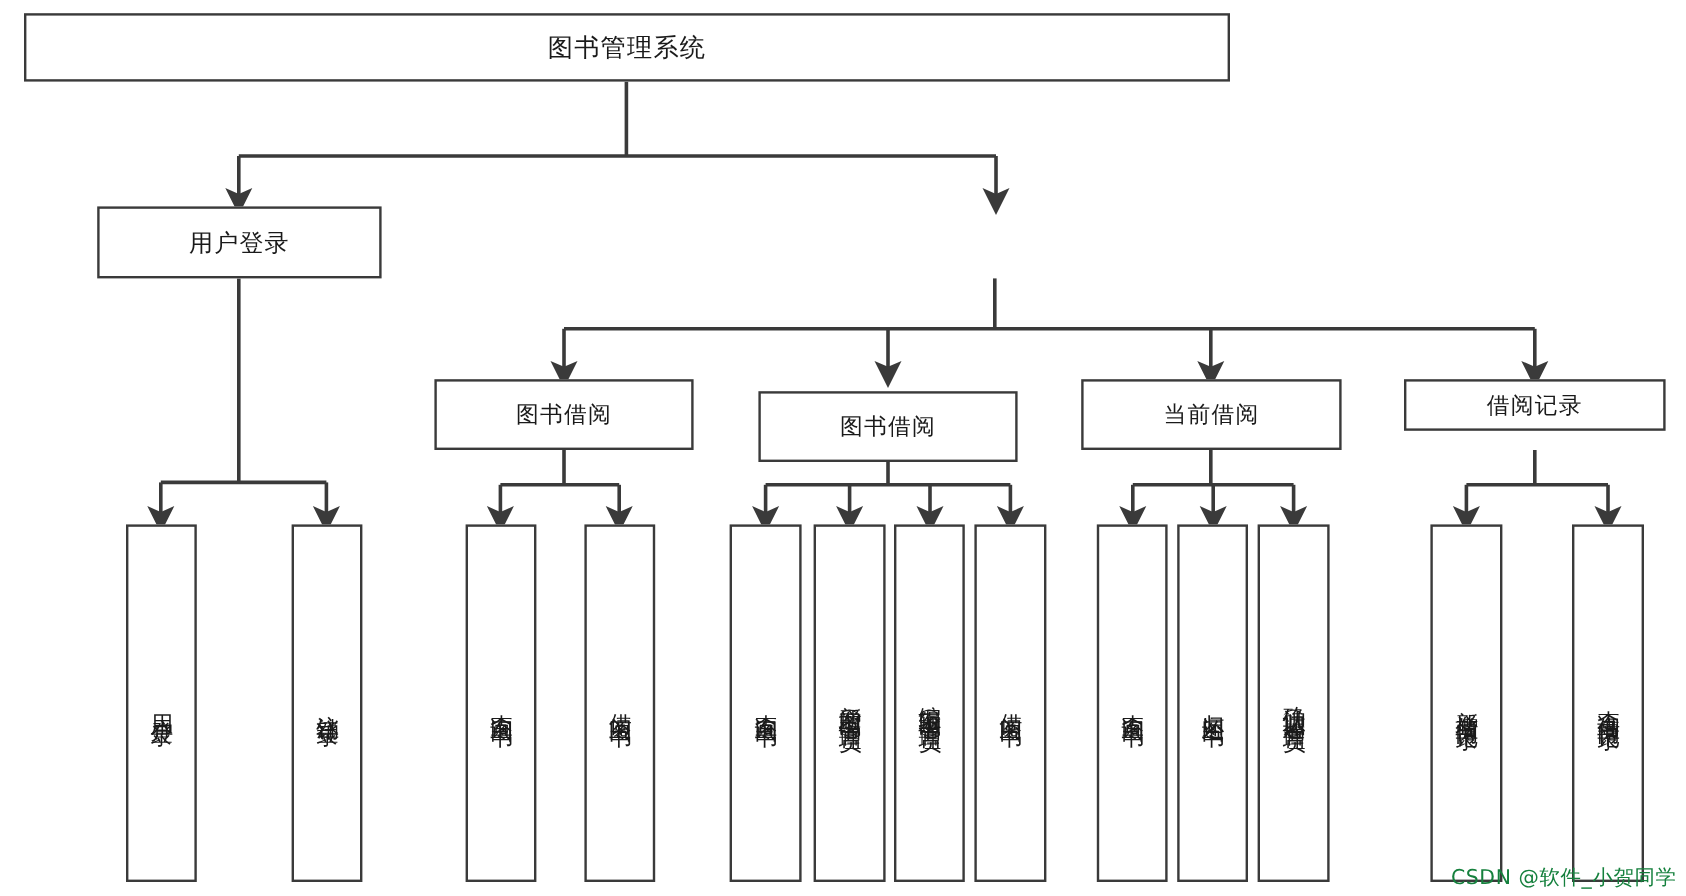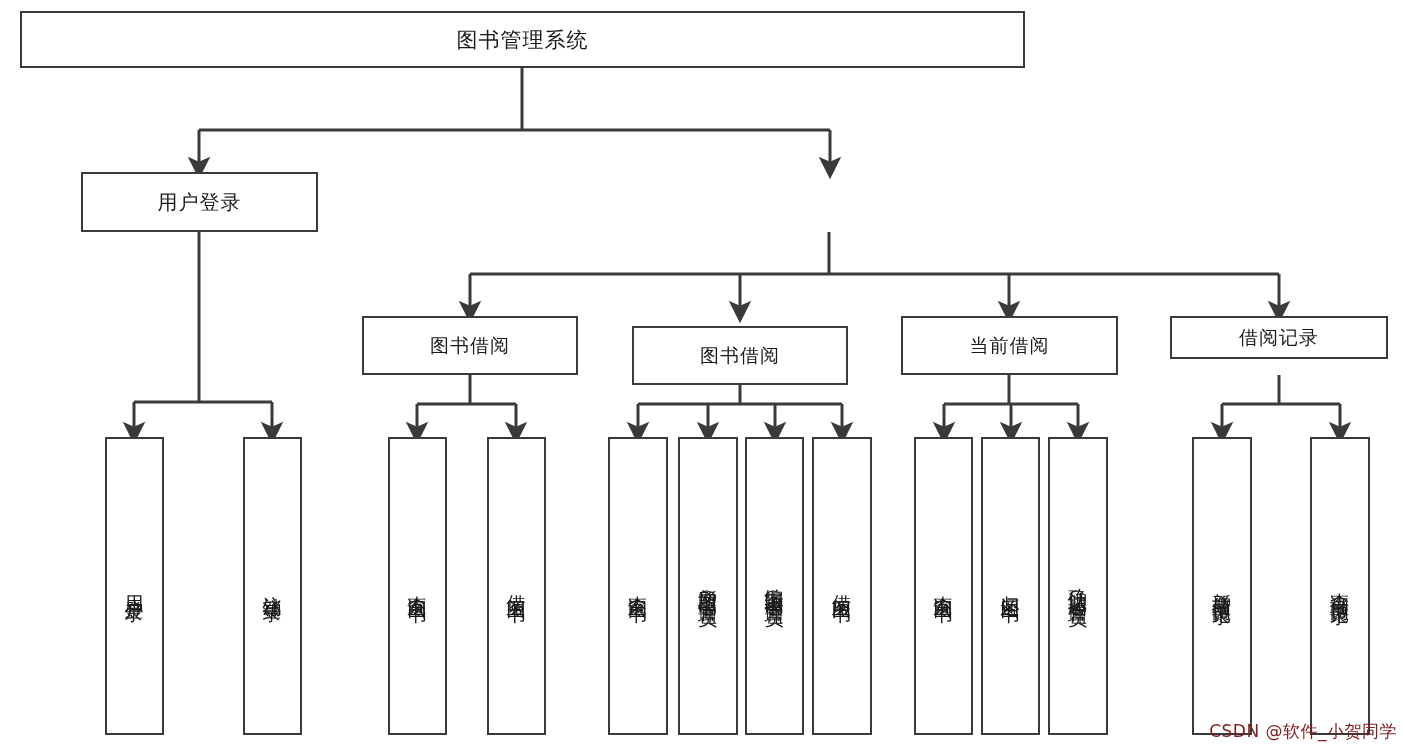--- a/index.html
+++ b/index.html
@@ -57,21 +57,21 @@
   }
   .hlabel {
     white-space: nowrap;
     letter-spacing: 1px;
   }
   #watermark {
     position: absolute;
     right: 8px;
     bottom: 4px;
     font-size: 17px;
-    color: #7f1d1d;
+    color: #15803d;
     white-space: nowrap;
     letter-spacing: 0.5px;
   }
 </style>
 </head>
 <body>
 
 <div id="canvas">
 
   <svg id="edges" viewBox="0 0 1405 747">

